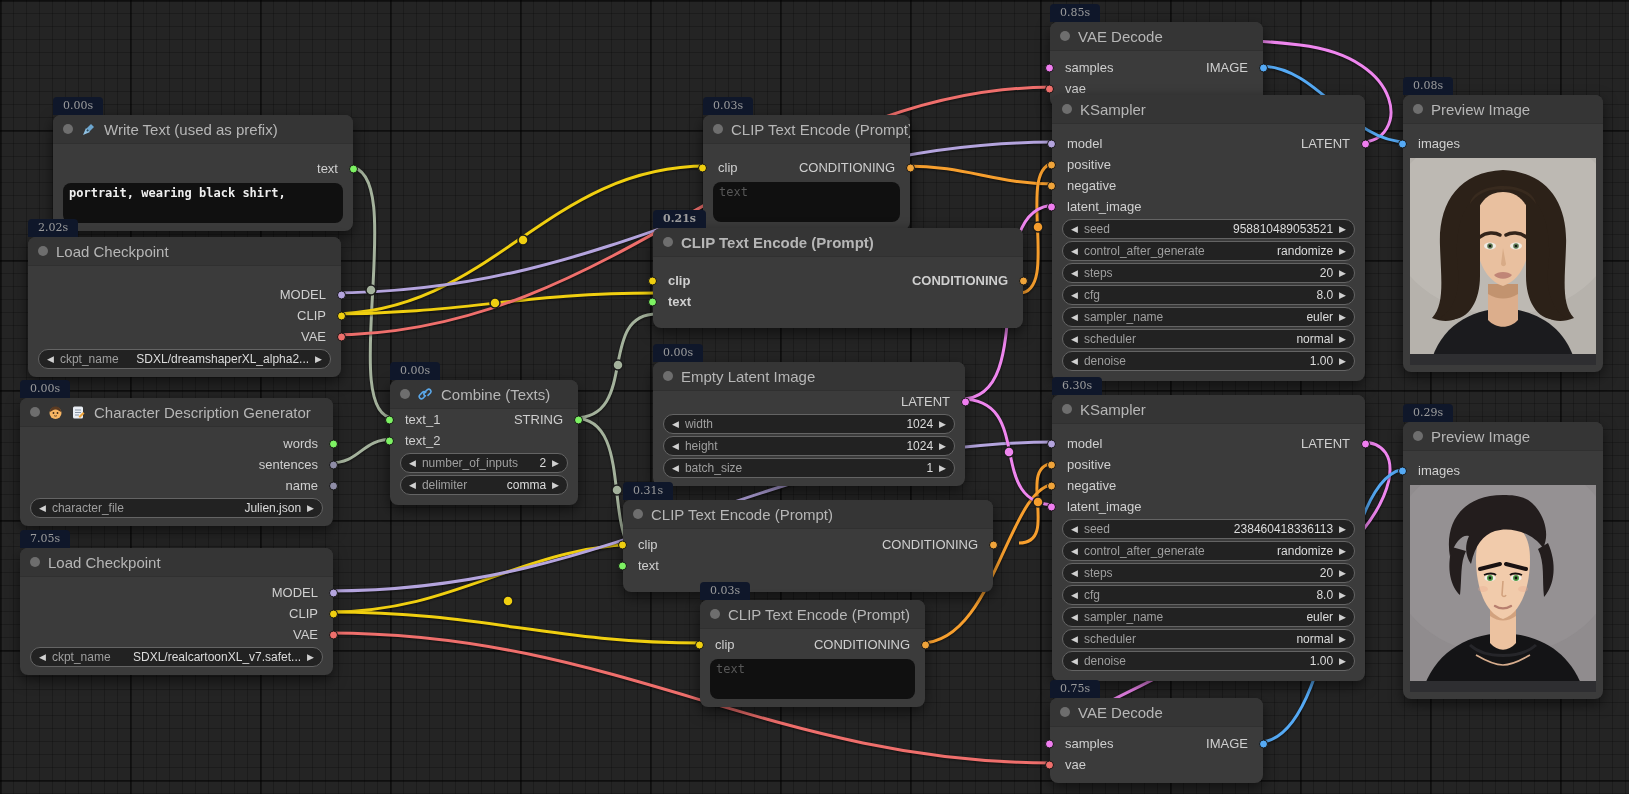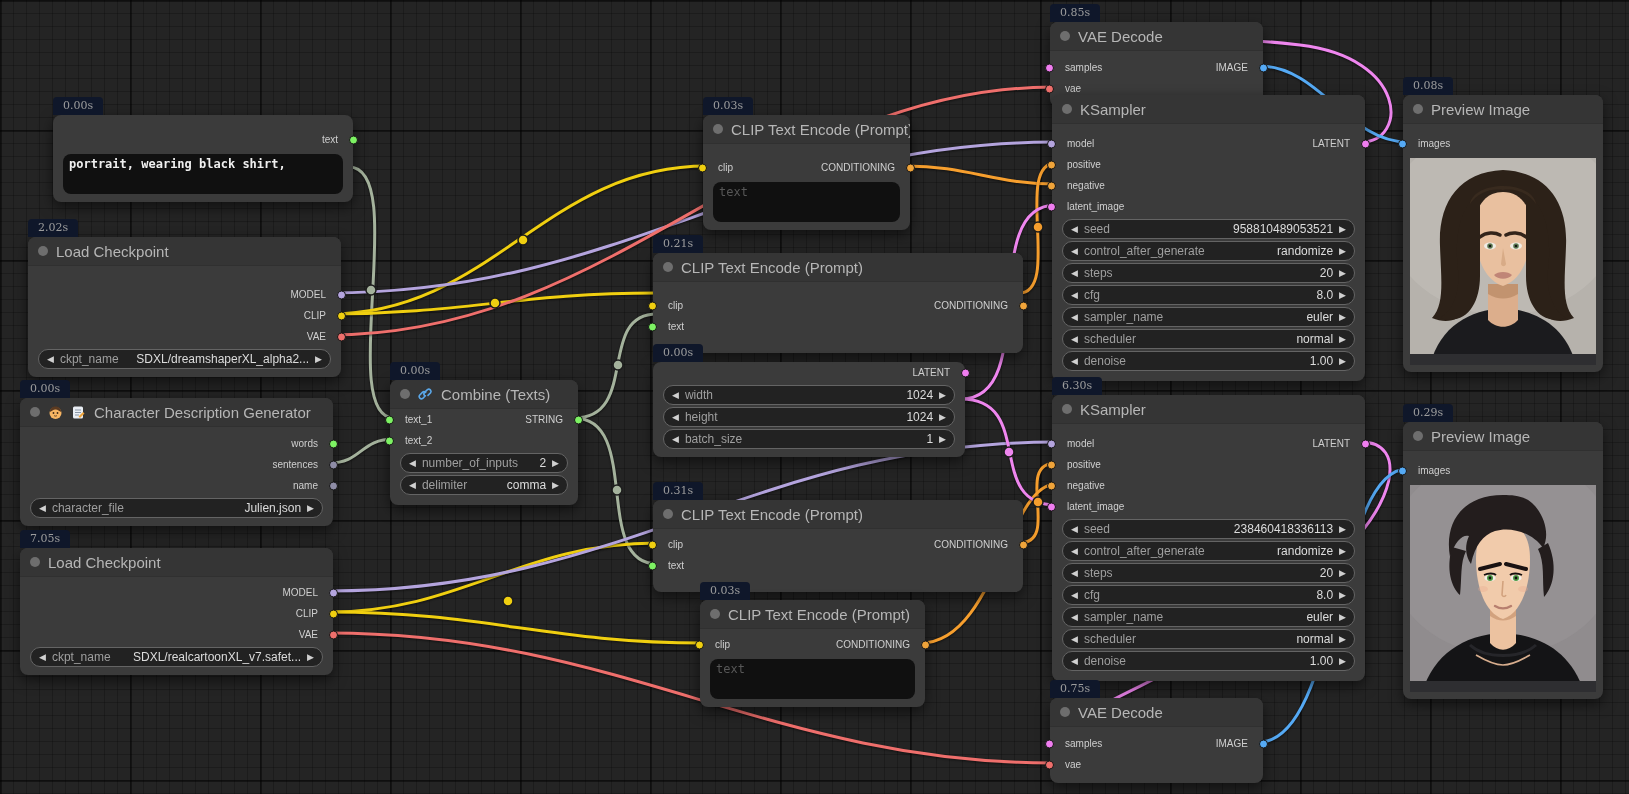--- a/index.html
+++ b/index.html
@@ -23,21 +23,21 @@
   .node{position:absolute;background:#3b3b3b;border-radius:8px;z-index:2;
     box-shadow:0 5px 14px rgba(0,0,0,.55);color:#c9c9c9;}
   .ntitle{height:28px;display:flex;align-items:center;gap:8px;padding:0 10px;
     background:#353535;border-radius:8px 8px 0 0;border-bottom:1px solid #303030;
     font-size:15px;color:#b6b6b6;white-space:nowrap;overflow:hidden;}
   .cdot{width:10px;height:10px;border-radius:50%;background:#6e6e6e;flex:0 0 auto;}
   .badge{position:absolute;top:-18px;left:0;height:18px;line-height:18px;padding:0 10px;
     background:#0f172a;border-radius:4px 4px 0 0;font-family:"DejaVu Serif",serif;
     font-size:11px;color:#9c9c9c;text-align:right;}
   .sp{width:100%}
-  .srow{height:21px;display:flex;align-items:center;position:relative;font-size:10px;color:#cfcfcf;}
+  .srow{height:21px;display:flex;align-items:center;position:relative;font-size:13px;color:#cfcfcf;}
   .in-label{margin-left:15px}
   .out-label{margin-left:auto;margin-right:15px}
   .dot{position:absolute;width:9px;height:9px;border-radius:50%;top:50%;
     transform:translateY(-50%);border:1px solid #161616;box-sizing:border-box;}
   .dot.in{left:-5px}.dot.out{right:-5px}
   .c-green{background:#7df263}.c-gray{background:#8e8ca6}.c-model{background:#b4a4de}
   .c-clip{background:#f0cf10}.c-vae{background:#ef6f6c}.c-cond{background:#f0a43a}
   .c-latent{background:#f07df0}.c-image{background:#55aaf5}
 
   .widget{height:18px;margin:2px 10px;background:#222;border:1px solid #646464;
@@ -87,20 +87,31 @@
     <circle cx="523" cy="240" r="5" fill="#f0cf10"></circle>
     <circle cx="495" cy="303" r="5" fill="#f0cf10"></circle>
     <circle cx="508" cy="601" r="5" fill="#f0cf10"></circle>
     <circle cx="1038" cy="227" r="5" fill="#f79f2e"></circle>
     <circle cx="1038" cy="502" r="5" fill="#f79f2e"></circle>
     <circle cx="1009" cy="452" r="5" fill="#ef86ef"></circle>
   </svg>
 
   <div class="node" style="left:53px;top:115px;width:300px;">
     <div class="badge">0.00s</div>
+    <div class="ntitle">
+      <span class="cdot"></span>
+      <span class="ticon">
+        <svg width="15" height="15" viewBox="0 0 15 15">
+            <path d="M2 13 L5 6 L9 10 Z" fill="#8fc1e3"></path>
+            <path d="M5.5 6.5 L10 2 L13 5 L8.5 9.5 Z" fill="#6da6cf"></path>
+            <circle cx="6.5" cy="8.5" r="1" fill="#2a4a60"></circle>
+          </svg>
+      </span>
+      <span>Write Text (used as prefix)</span>
+    </div>
     <div class="sp" style="height:14px"></div>
     <div class="srow">
       <span class="out-label">text</span>
       <span class="dot out c-green"></span>
     </div>
     <div class="textarea filled">portrait, wearing black shirt,</div>
   </div>
 
   <div class="node" style="left:28px;top:237px;width:313px;">
     <div class="badge">2.02s</div>
@@ -250,21 +261,21 @@
     <div class="sp" style="height:13px"></div>
     <div class="srow">
       <span class="dot in c-clip"></span>
       <span class="in-label">clip</span>
       <span class="out-label">CONDITIONING</span>
       <span class="dot out c-cond"></span>
     </div>
     <div class="textarea">text</div>
   </div>
 
-  <div class="node" style="left:653px;top:253px;width:370px;">
+  <div class="node" style="left:653px;top:228px;width:370px;font-weight:bold;">
     <div class="badge">0.21s</div>
     <div class="ntitle">
       <span class="cdot"></span>
       <span>CLIP Text Encode (Prompt)</span>
     </div>
     <div class="sp" style="height:13px"></div>
     <div class="srow">
       <span class="dot in c-clip"></span>
       <span class="in-label">clip</span>
       <span class="out-label">CONDITIONING</span>
@@ -272,20 +283,24 @@
     </div>
     <div class="srow">
       <span class="dot in c-green"></span>
       <span class="in-label">text</span>
     </div>
     <div class="pad-b" style="height:16px"></div>
   </div>
 
   <div class="node" style="left:653px;top:362px;width:312px;">
     <div class="badge">0.00s</div>
+    <div class="ntitle">
+      <span class="cdot"></span>
+      <span>Empty Latent Image</span>
+    </div>
     <div class="srow">
       <span class="out-label">LATENT</span>
       <span class="dot out c-latent"></span>
     </div>
     <div class="widget">
       <span class="warr">◀</span>
       <span class="wlbl">width</span>
       <span class="wval">1024</span>
       <span class="warr">▶</span>
     </div>
@@ -297,21 +312,21 @@
     </div>
     <div class="widget">
       <span class="warr">◀</span>
       <span class="wlbl">batch_size</span>
       <span class="wval">1</span>
       <span class="warr">▶</span>
     </div>
     <div class="pad-b" style="height:6px"></div>
   </div>
 
-  <div class="node" style="left:653px;top:500px;width:370px;">
+  <div class="node" style="left:623px;top:500px;width:370px;">
     <div class="badge">0.31s</div>
     <div class="ntitle">
       <span class="cdot"></span>
       <span>CLIP Text Encode (Prompt)</span>
     </div>
     <div class="sp" style="height:5px"></div>
     <div class="srow">
       <span class="dot in c-clip"></span>
       <span class="in-label">clip</span>
       <span class="out-label">CONDITIONING</span>

